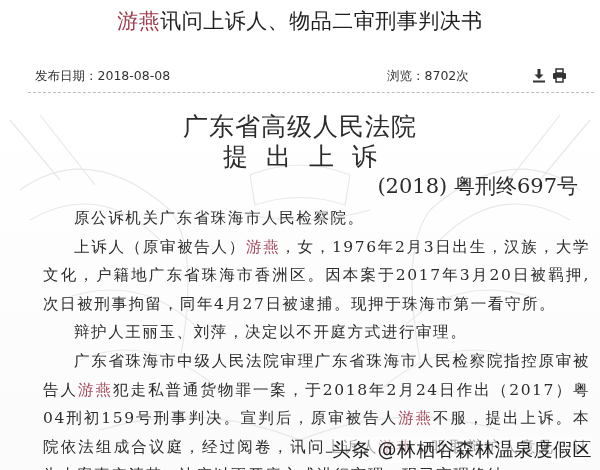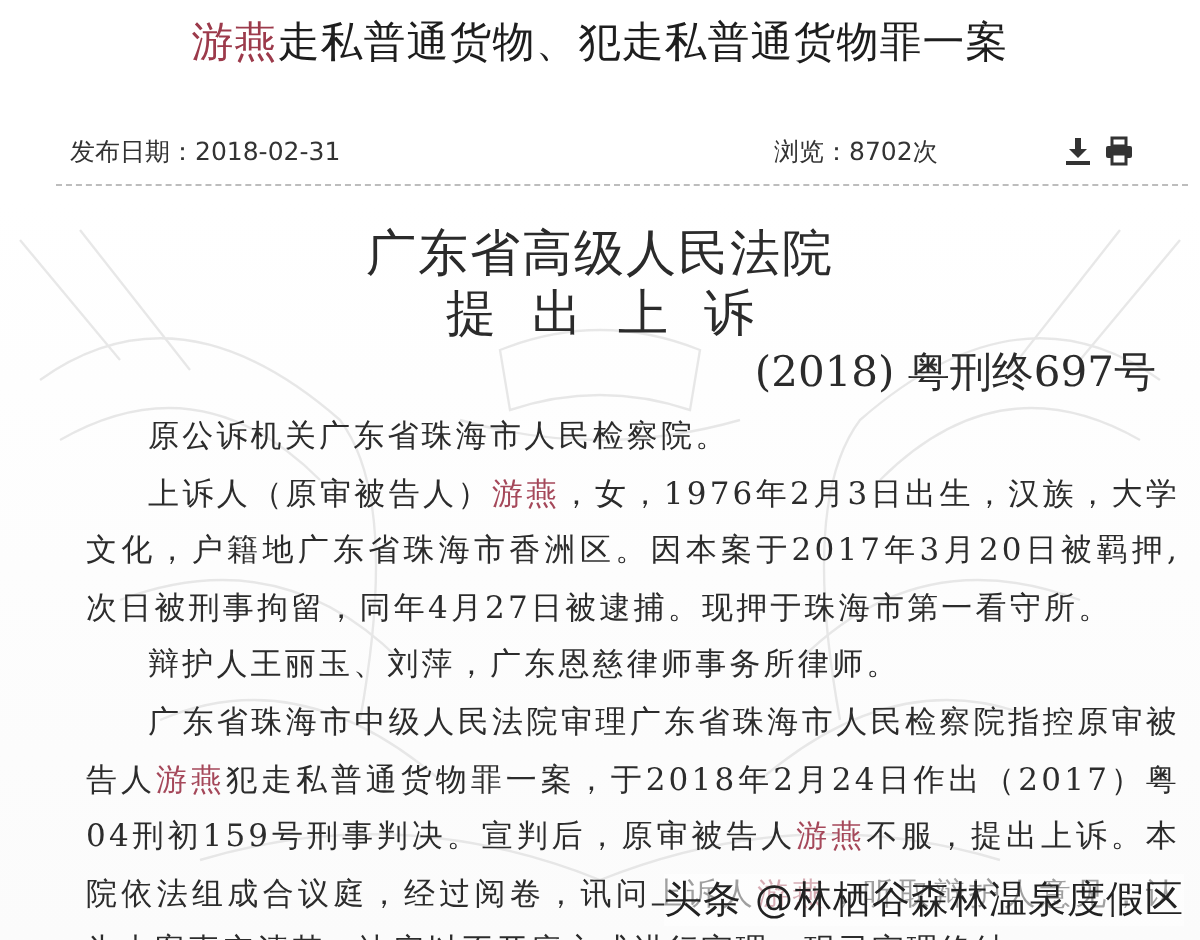--- a/index.html
+++ b/index.html
@@ -39,26 +39,26 @@
   .hl { color: #a5485a; }
 
   .source-tag { position: absolute; right: 8px; top: 437px; font-size: 19px; color: #222;
     background: rgba(255,255,255,0.55); letter-spacing: 0.5px; }
 </style>
 </head>
 <body>
 
 <div class="top">
   <div class="article-title">
-    <span class="hl">游燕</span><span>走私普通货物、犯走私普通货物罪一案</span>
+    <span class="hl">游燕</span><span>讯问上诉人、物品二审刑事判决书</span>
   </div>
 
   <div class="meta-row">
     <div class="pub-date">
-      <span>发布日期：</span><span>2018-02-31</span>
+      <span>发布日期：</span><span>2018-08-08</span>
     </div>
     <div class="views">
       <span>浏览：</span><span>8702</span><span>次</span>
     </div>
     <div class="icon-btn dl-btn">
       <svg width="14" height="15" viewBox="0 0 14 15">
         <rect x="5.5" y="1" width="3" height="6" fill="#333"></rect>
         <polygon points="2.5,6.5 11.5,6.5 7,11" fill="#333"></polygon>
         <rect x="1" y="12.5" width="12" height="2" fill="#333"></rect>
       </svg>
@@ -92,18 +92,18 @@
     </g>
   </svg>
 
   <div class="court-name">广东省高级人民法院</div>
   <div class="doc-type">提出上诉</div>
   <div class="case-no">(2018) 粤刑终697号</div>
 
   <div class="body-text">
     <p>原公诉机关广东省珠海市人民检察院。</p>
     <p><span>上诉人（原审被告人）</span><span class="hl">游燕</span><span>，女，1976年2月3日出生，汉族，大学文化，户籍地广东省珠海市香洲区。因本案于2017年3月20日被羁押,次日被刑事拘留，同年4月27日被逮捕。现押于珠海市第一看守所。</span></p>
-    <p>辩护人王丽玉、刘萍，广东恩慈律师事务所律师。</p>
+    <p>辩护人王丽玉、刘萍，决定以不开庭方式进行审理。</p>
     <p><span>广东省珠海市中级人民法院审理广东省珠海市人民检察院指控原审被告人</span><span class="hl">游燕</span><span>犯走私普通货物罪一案，于2018年2月24日作出（2017）粤04刑初159号刑事判决。宣判后，原审被告人</span><span class="hl">游燕</span><span>不服，提出上诉。本院依法组成合议庭，经过阅卷，讯问上诉人</span><span class="hl">游燕</span><span>，听取辩护人意见，认为本案事实清楚，决定以不开庭方式进行审理。现已审理终结。</span></p>
   </div>
 </div>
 
 <div class="source-tag">头条 @林栖谷森林温泉度假区</div>
 
 </body></html>

